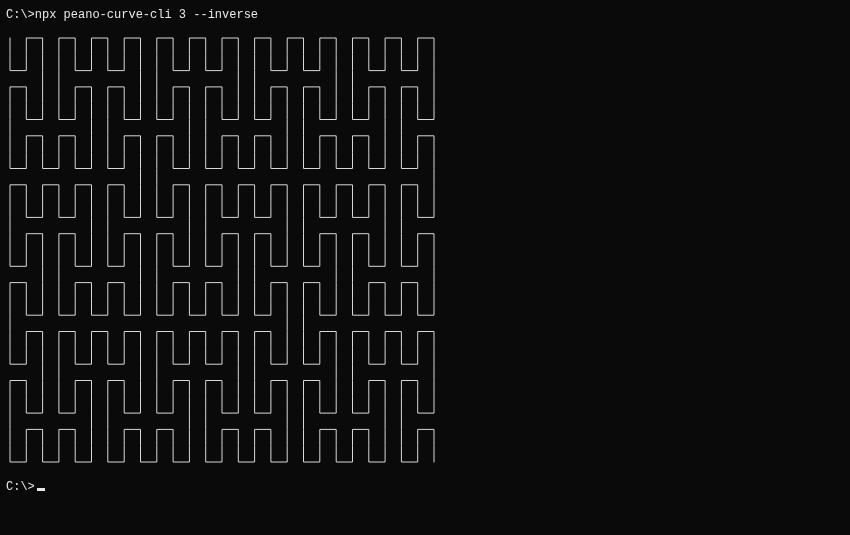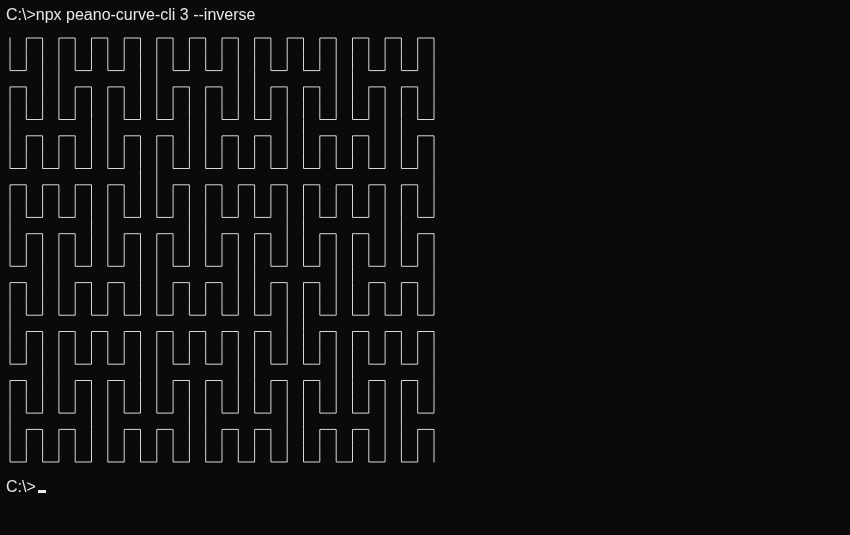--- a/index.html
+++ b/index.html
@@ -1,16 +1,16 @@
 <!DOCTYPE html>
 <html><head>
 <meta charset="utf-8">
 <style>
   html,body{margin:0;padding:0;background:#0a0a0a;width:850px;height:535px;overflow:hidden}
-  .term{font-family:Liberation Sans, sans-serif;font-size:16px;color:#e8e8e8;padding:6px 6px;line-height:18px;white-space:pre}
+  .term{font-family:Liberation Mono, monospace;font-size:12px;color:#e8e8e8;padding:6px 6px;line-height:18px;white-space:pre}
   .prompt{color:#e8e8e8}
   .svgwrap{padding:4px 0 6px 6px}
   svg{display:block}
   svg path{stroke:#d8d8d8;stroke-width:1;fill:none;stroke-linecap:square;stroke-linejoin:miter}
   .cursor{display:inline-block;width:8px;height:3px;background:#e8e8e8;vertical-align:-1px;margin-left:2px;
           animation:blink 1s steps(1) infinite}
   @keyframes blink{50%{opacity:0}}
 </style>
 </head>
 <body>

